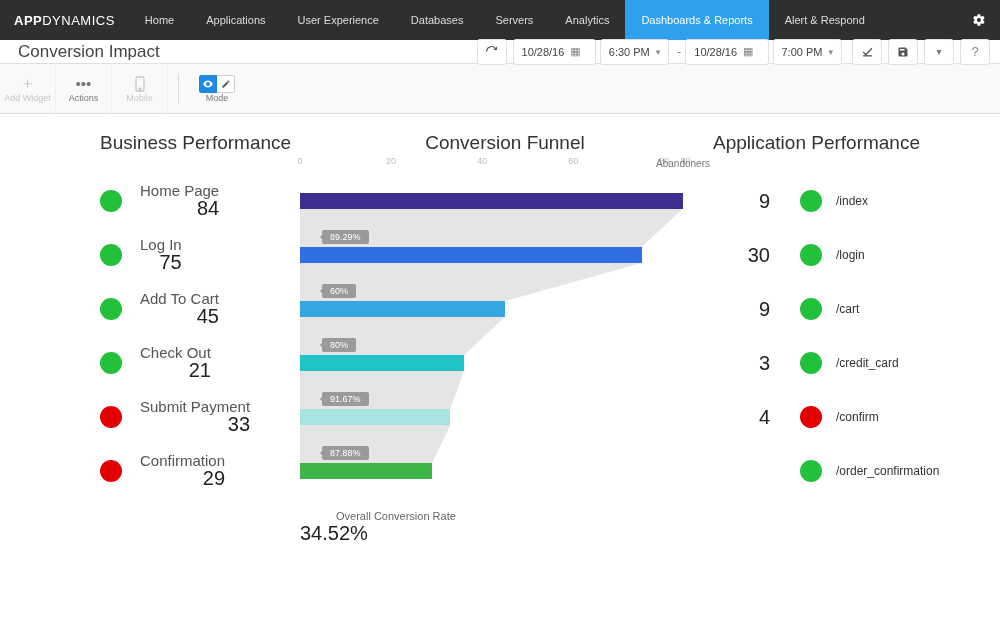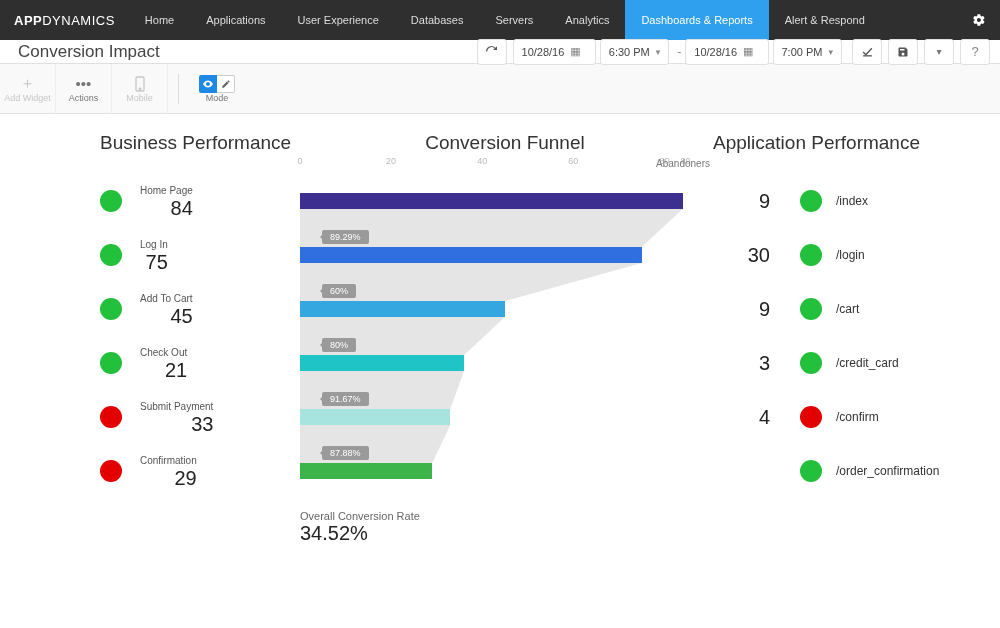--- a/index.html
+++ b/index.html
@@ -59,35 +59,35 @@
   
   .axis{position:relative;height:14px;margin-left:200px;margin-right:210px;margin-top:2px;}
   .axis span{position:absolute;top:0;font-size:9px;color:#bbb;transform:translateX(-50%);}
   
   .rows{margin-top:4px;}
   .row{display:flex;align-items:stretch;height:54px;}
   .left-cell{width:200px;display:flex;align-items:center;}
   .dot{width:22px;height:22px;border-radius:50%;flex:0 0 22px;margin-right:18px;}
   .dot.g{background:var(--dot-green);}
   .dot.r{background:var(--dot-red);}
-  .metric .lbl{font-size:10px;color:#555;line-height:13px;}
+  .metric .lbl{font-size:15px;color:#555;line-height:13px;}
   .metric .val{font-size:20px;font-weight:400;color:#222;line-height:22px;text-align:right;}
   .mid-cell{flex:1;position:relative;}
   .bar{position:absolute;left:0;top:50%;transform:translateY(-50%);height:16px;}
   .connector{position:absolute;left:0;top:0;height:100%;}
   .connector svg{width:100%;height:100%;display:block;}
   .conv-badge{position:absolute;top:2px;left:22px;background:#9a9a9a;color:#fff;font-size:9px;padding:2px 8px;border-radius:2px;white-space:nowrap;}
   .conv-badge::before{content:"";position:absolute;left:-5px;top:50%;transform:translateY(-50%);border:3px solid transparent;border-right-color:#9a9a9a;}
   .aband-head{position:absolute;right:0;top:-16px;font-size:10px;color:#777;}
   .right-val{width:60px;text-align:right;font-size:20px;color:#222;display:flex;align-items:center;justify-content:flex-end;}
   .app-cell{width:150px;display:flex;align-items:center;justify-content:flex-start;padding-left:30px;}
   .app-cell .dot{margin-right:14px;}
   .app-cell .url{font-size:12px;color:#333;}
   .overall{margin-left:200px;margin-top:12px;}
-  .overall .o-lbl{font-size:11px;color:#666;}
+  .overall .o-lbl{font-size:11px;color:#666;margin-left:36px;}
   .overall .o-val{font-size:20px;font-weight:500;color:#222;}
 </style>
 </head>
 <body>
 
 <div class="nav">
   <div class="brand">
     <b>APP</b>
       <span>DYNAMICS</span>
   </div>

